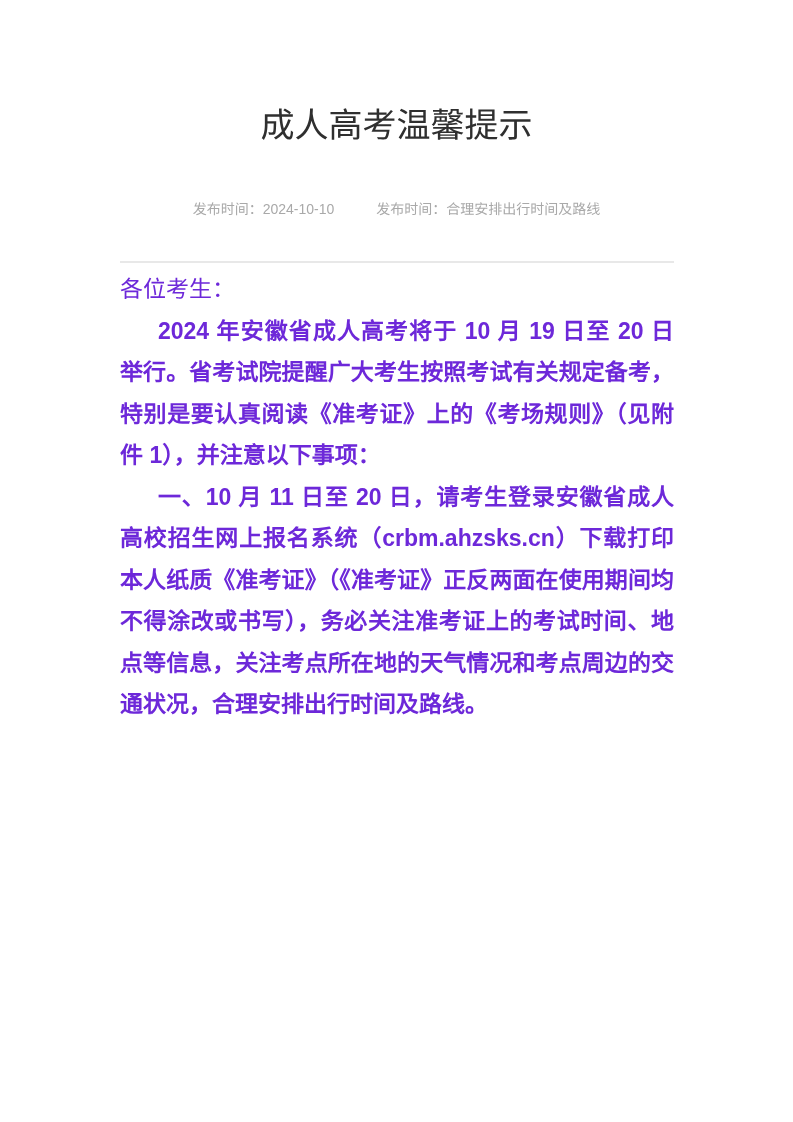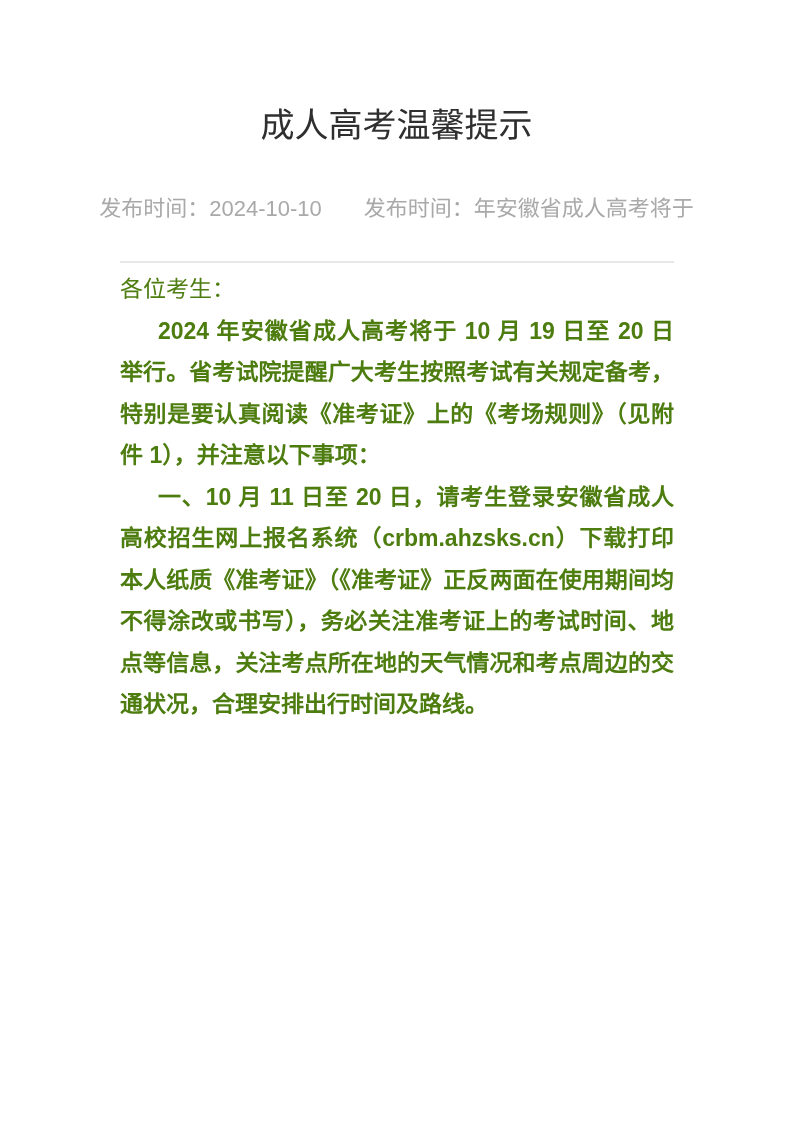--- a/index.html
+++ b/index.html
@@ -30,62 +30,62 @@
     font-family: "Liberation Serif", "DejaVu Serif", serif;
   }
   .meta-row {
     position: absolute;
     top: 196px;
     left: 0;
     right: 0;
     display: flex;
     justify-content: center;
     gap: 42px;
-    font-size: 22px;
+    font-size: 14px;
     line-height: 26px;
     color: #a9a9a9;
   }
   .meta-item { white-space: nowrap; }
   .divider {
     position: absolute;
     top: 261px;
     left: 120px;
     width: 554px;
     height: 0;
     border-top: 2px solid #e8e8e8;
   }
   .doc-body {
     position: absolute;
     top: 269px;
     left: 120px;
     width: 554px;
     font-size: 23px;
     line-height: 41.5px;
-    color: #4d7c0f;
+    color: #6d28d9;
     text-align: justify;
   }
   .doc-body p {
     margin: 0;
     padding: 0;
   }
   .para {
     text-indent: 38px;
     font-weight: bold;
   }
 </style>
 </head>
 <body>
 
 <div class="page">
 
   <h1 class="doc-title">成人高考温馨提示</h1>
 
   <div class="meta-row">
     <span class="meta-item"><span>发布时间：</span><span>2024-10-10</span></span>
-    <span class="meta-item"><span>发布时间：</span><span>年安徽省成人高考将于</span></span>
+    <span class="meta-item"><span>发布时间：</span><span>合理安排出行时间及路线</span></span>
   </div>
 
   <div class="divider"></div>
 
   <div class="doc-body">
     <p class="salutation">各位考生：</p>
     <p class="para">2024 年安徽省成人高考将于 10 月 19 日至 20 日举行。省考试院提醒广大考生按照考试有关规定备考，特别是要认真阅读《准考证》上的《考场规则》（见附件 1），并注意以下事项：</p>
     <p class="para">一、10 月 11 日至 20 日，请考生登录安徽省成人高校招生网上报名系统（crbm.ahzsks.cn）下载打印本人纸质《准考证》（《准考证》正反两面在使用期间均不得涂改或书写），务必关注准考证上的考试时间、地点等信息，关注考点所在地的天气情况和考点周边的交通状况，合理安排出行时间及路线。</p>
   </div>
 

